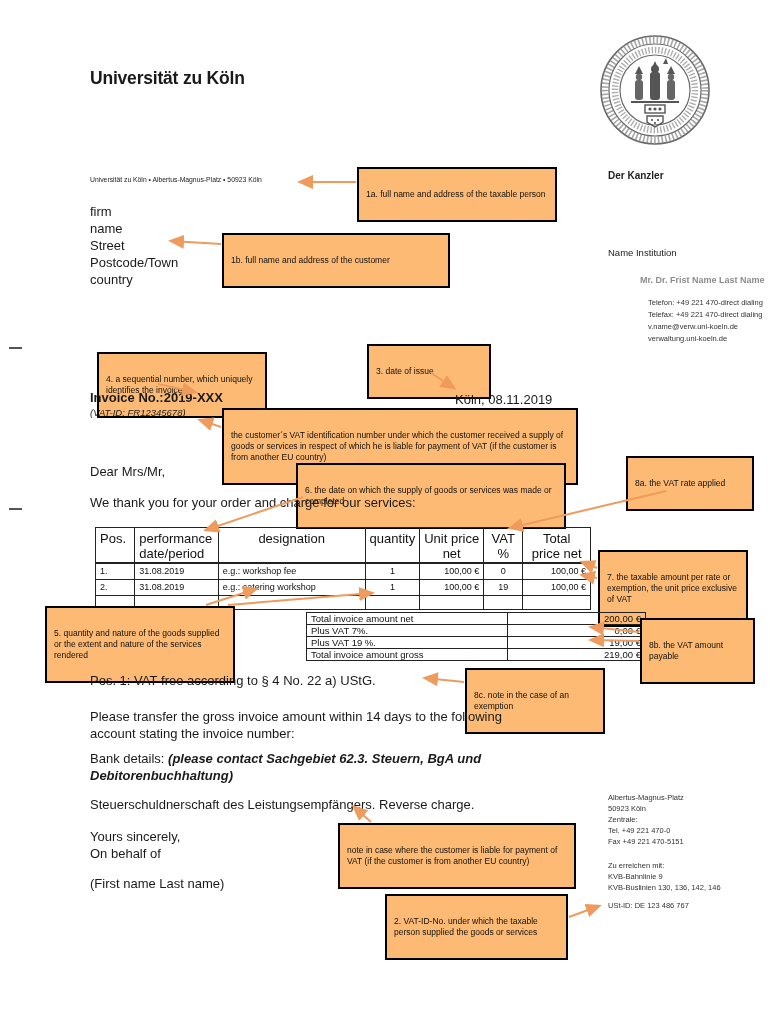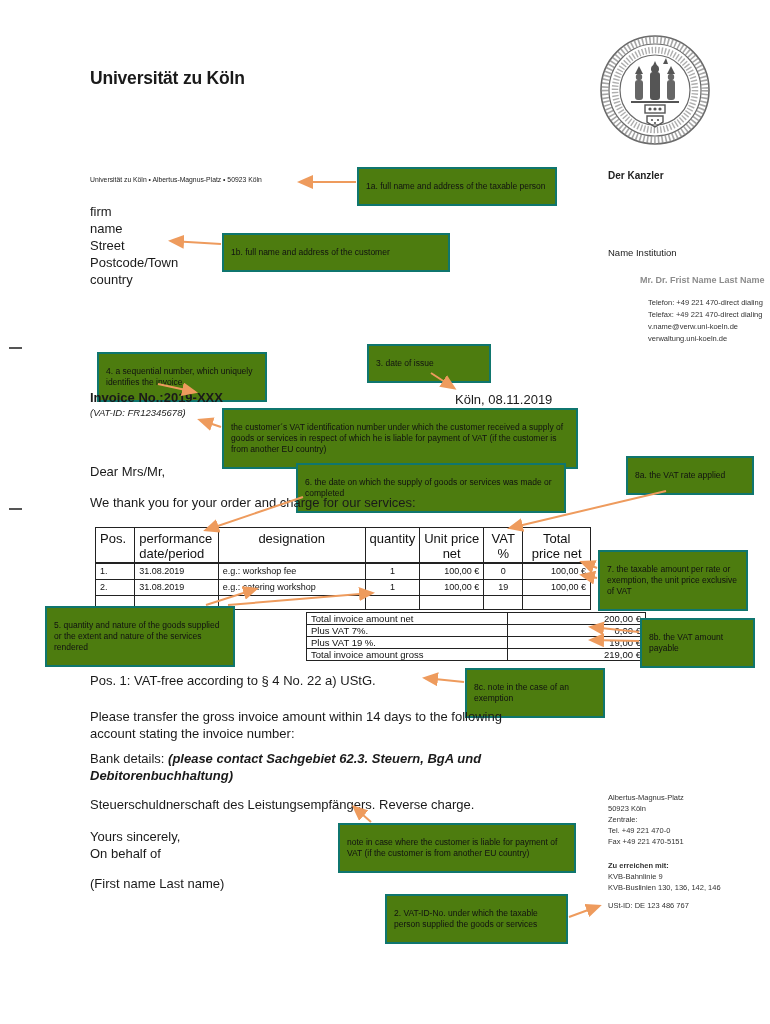--- a/index.html
+++ b/index.html
@@ -2,22 +2,22 @@
 <html><head>
 <meta charset="utf-8">
 <style>
   html,body{margin:0;padding:0;background:#ffffff;}
   .page{position:relative;width:770px;height:1024px;background:#ffffff;overflow:hidden;
         font-family:"Liberation Sans","DejaVu Sans",sans-serif;color:#1a1a1a;}
   .abs{position:absolute;}
   .title{font-size:17.5px;font-weight:bold;letter-spacing:-0.2px;}
   .body-text{font-size:13px;line-height:17px;}
   .sender-line{font-size:6.8px;color:#222;}
-  .callout{position:absolute;background:#4d7c0f;border:2px solid #0f766e;
-           font-size:8.5px;line-height:1.3;padding:12px 7px;color:#111;box-sizing:border-box;}
+  .callout{position:absolute;background:#fdba74;border:2px solid #000000;
+           font-size:8.5px;line-height:1.3;padding:20px 7px;color:#111;box-sizing:border-box;}
   .rc-bold{font-size:10px;font-weight:bold;color:#222;}
   .rc-med{font-size:9.5px;color:#222;}
   .rc-gray{font-size:9px;font-weight:bold;color:#8c8c8c;padding-left:32px;}
   .rc-small{font-size:7.5px;line-height:12px;color:#333;margin-left:40px;}
   .fc-small{font-size:7.5px;line-height:11px;color:#333;}
   .fold{position:absolute;left:9px;width:13px;height:2px;background:#555;}
   table{border-collapse:collapse;}
   .items{position:absolute;left:95px;top:527px;width:496px;font-size:9px;color:#111;}
   .items th,.items td{border:1px solid #222;padding:1px 4px;font-weight:normal;}
   .items thead th{font-size:13px;vertical-align:top;padding-top:3px;border-bottom:2px solid #222;}
@@ -200,21 +200,21 @@
   <div class="callout" style="left:385px;top:894px;width:183px;">2. VAT-ID-No. under which the taxable person supplied the goods or services</div>
 
   <div class="abs fc-small" style="left:608px;top:792px;">
     <div>Albertus-Magnus-Platz</div>
     <div>50923 Köln</div>
     <div>Zentrale:</div>
     <div>Tel. +49 221 470-0</div>
     <div>Fax +49 221 470-5151</div>
   </div>
   <div class="abs fc-small" style="left:608px;top:860px;">
-    <div style="font-weight:bold;">Zu erreichen mit:</div>
+    <div style="font-weight:normal;">Zu erreichen mit:</div>
     <div>KVB-Bahnlinie 9</div>
     <div>KVB-Buslinien 130, 136, 142, 146</div>
   </div>
   <div class="abs fc-small" style="left:608px;top:900px;">USt-ID: DE 123 486 767</div>
 
   <svg class="overlay" width="770" height="1024" viewBox="0 0 770 1024">
     <defs>
       <marker id="ah" markerWidth="8" markerHeight="7" refX="6.5" refY="3.5" orient="auto">
         <path d="M0,0 L8,3.5 L0,7 z" fill="#ee9b5d"></path>
       </marker>

